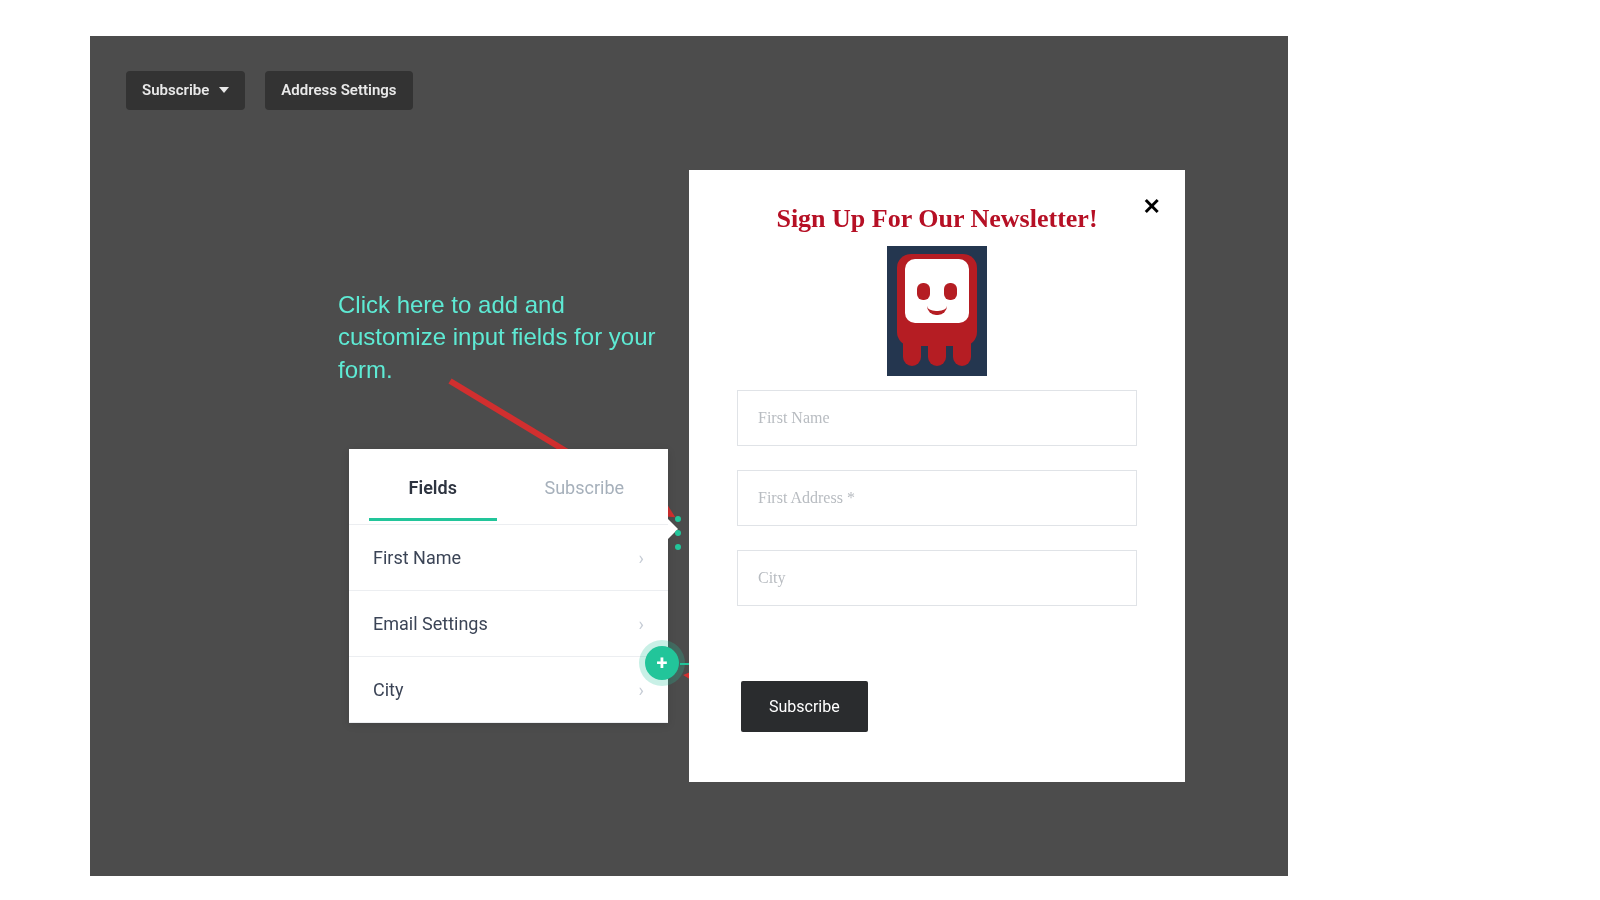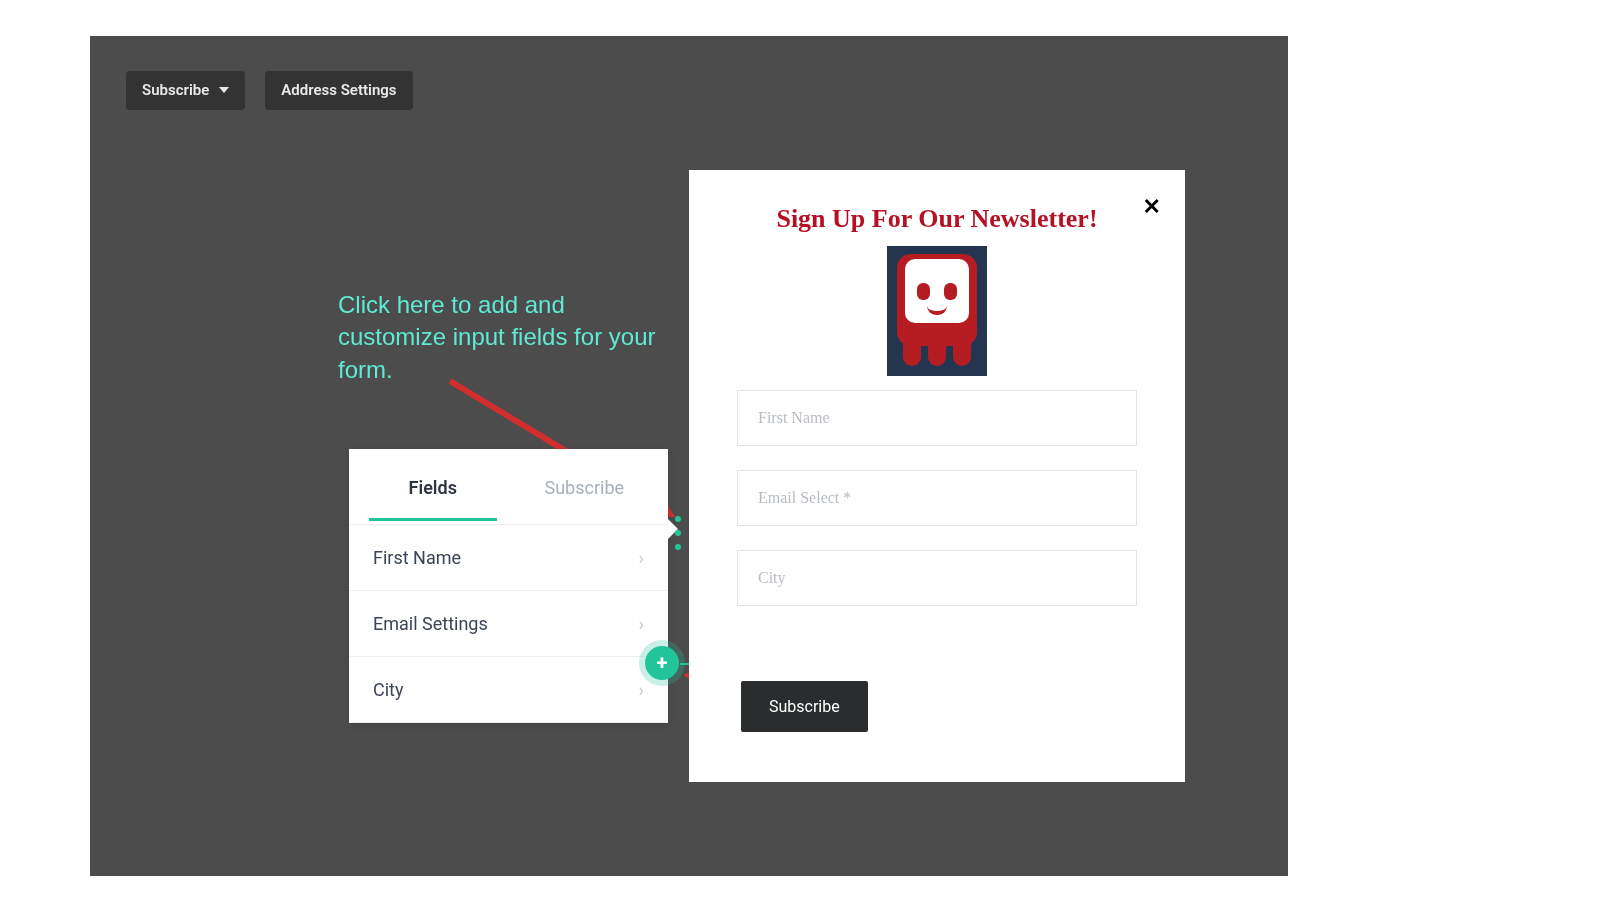--- a/index.html
+++ b/index.html
@@ -314,20 +314,20 @@
     </div>
 
     <div class="dots">
       <span></span>
         <span></span>
         <span></span>
     </div>
 
     <div class="pform">
       <div class="pinput">First Name</div>
-      <div class="pinput">Email Select *</div>
+      <div class="pinput">First Address *</div>
       <div class="pinput">City</div>
     </div>
 
     <div class="sub-btn">Subscribe</div>
   </div>
 
 </div>
 
 </body></html>

